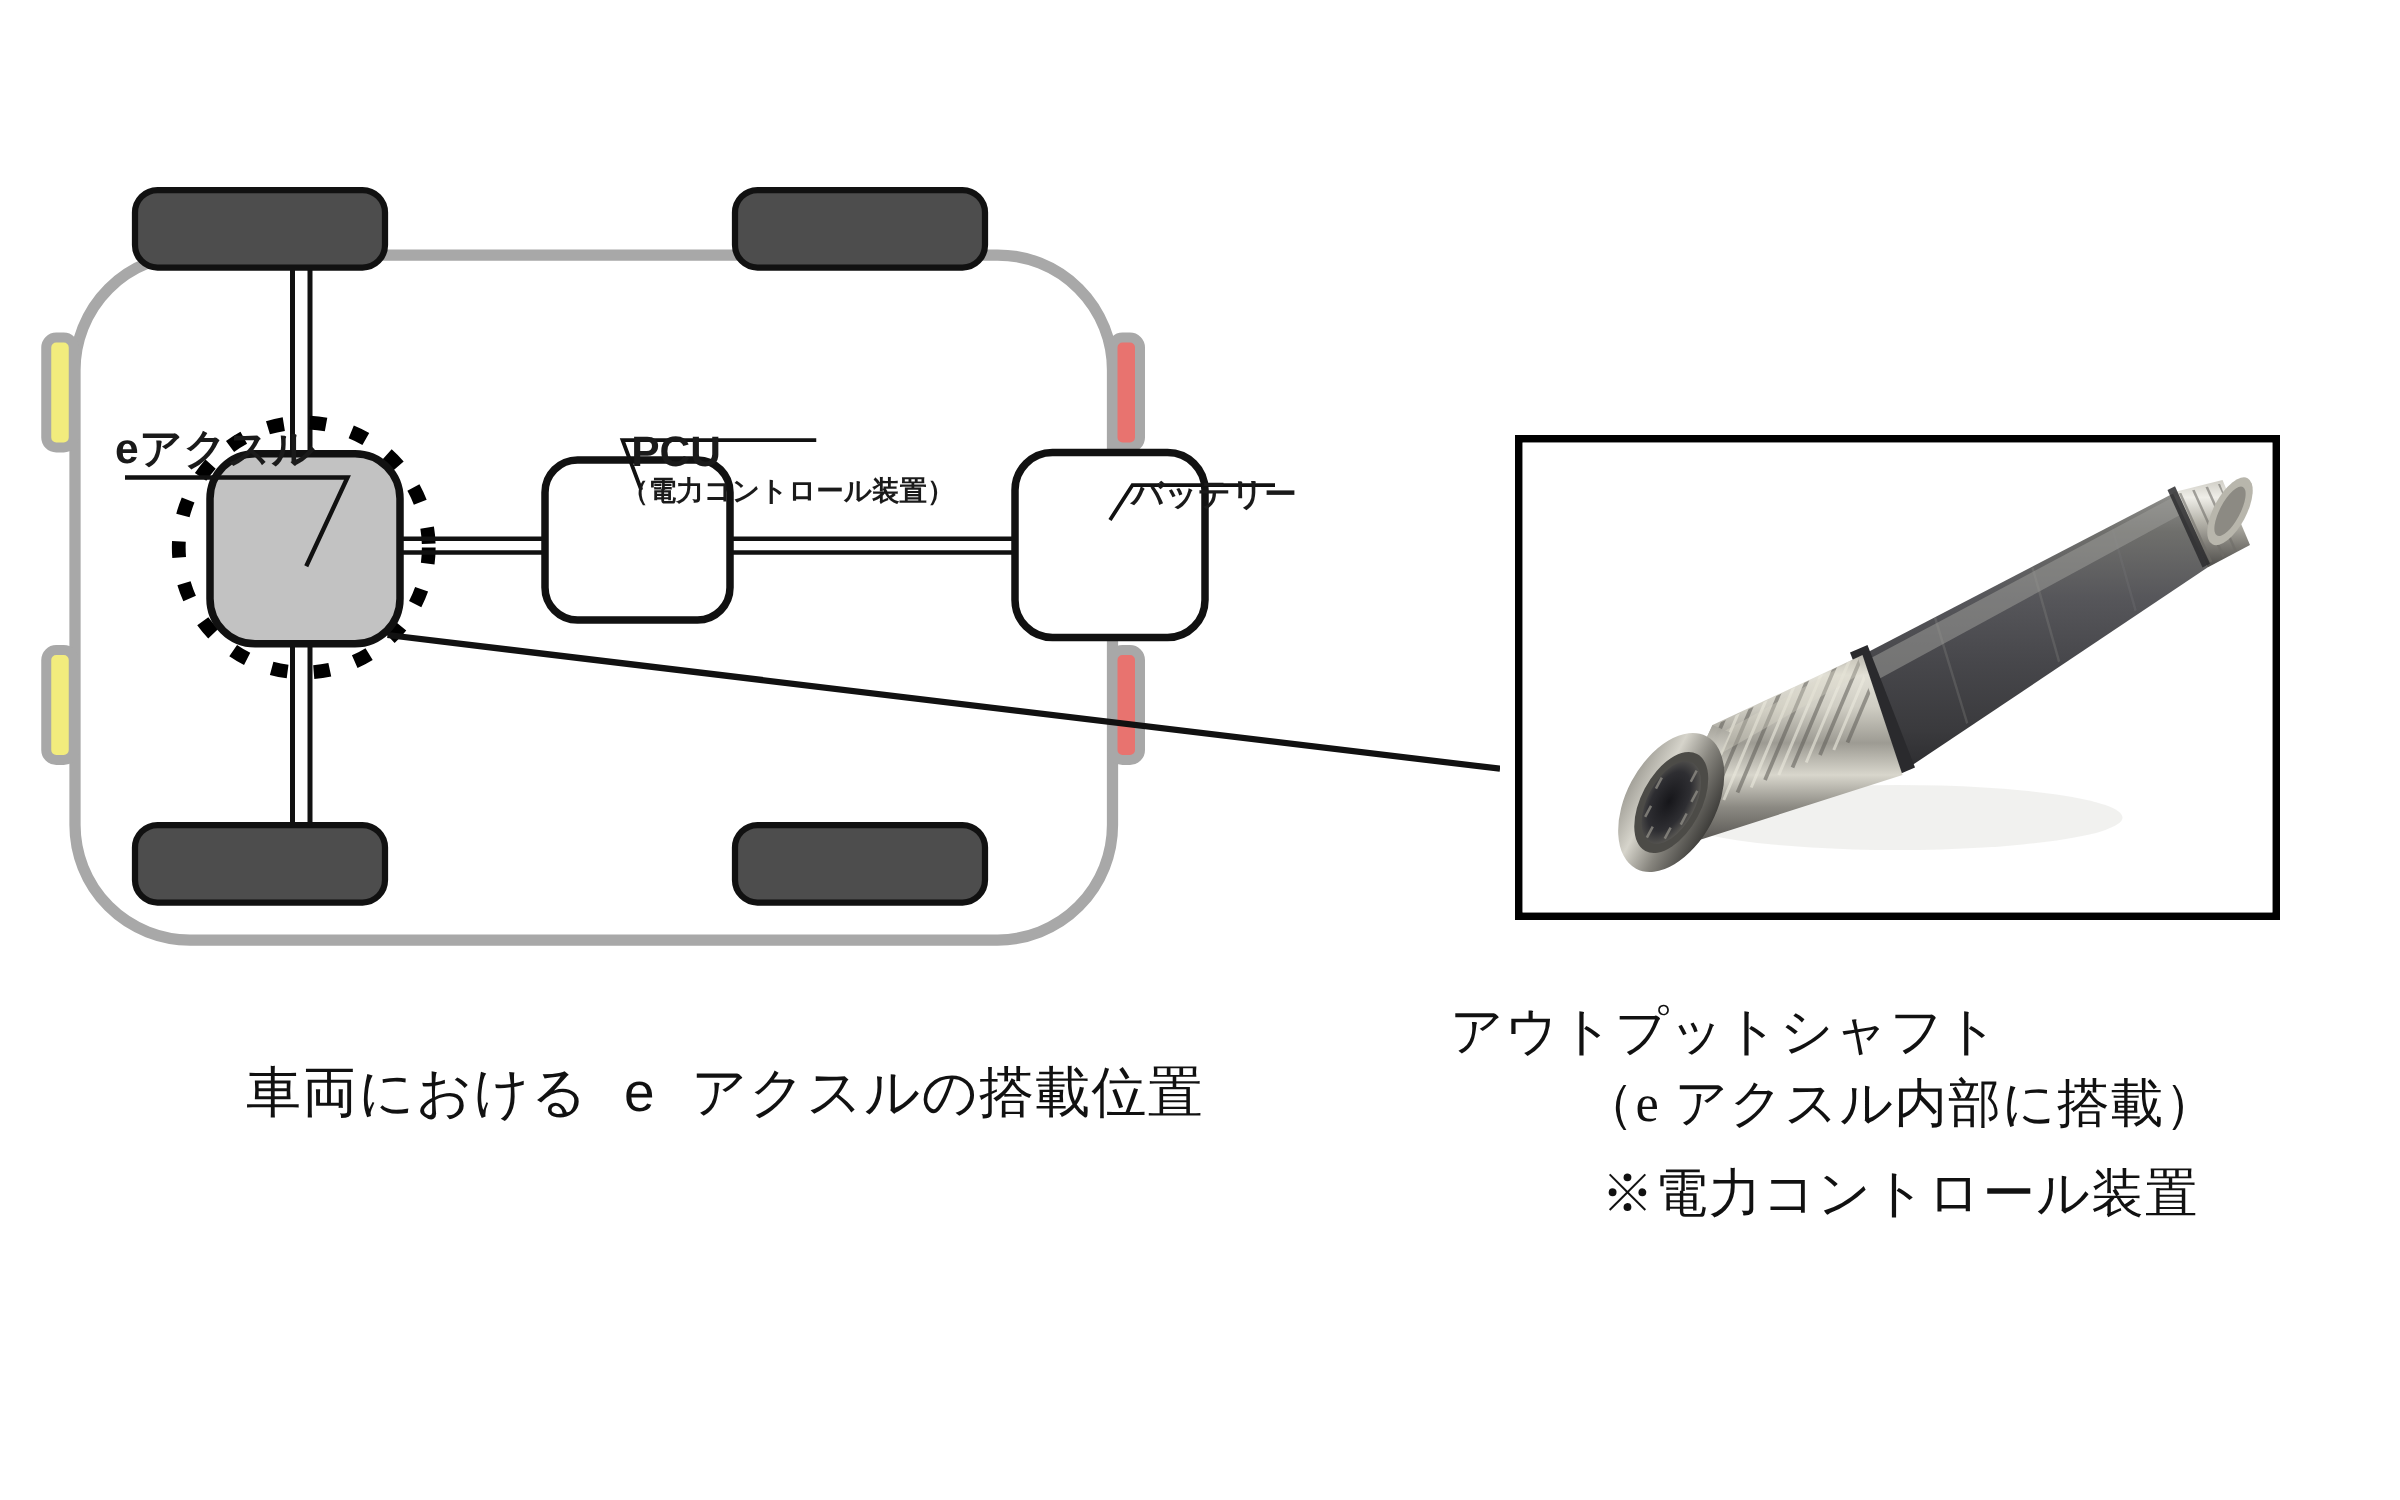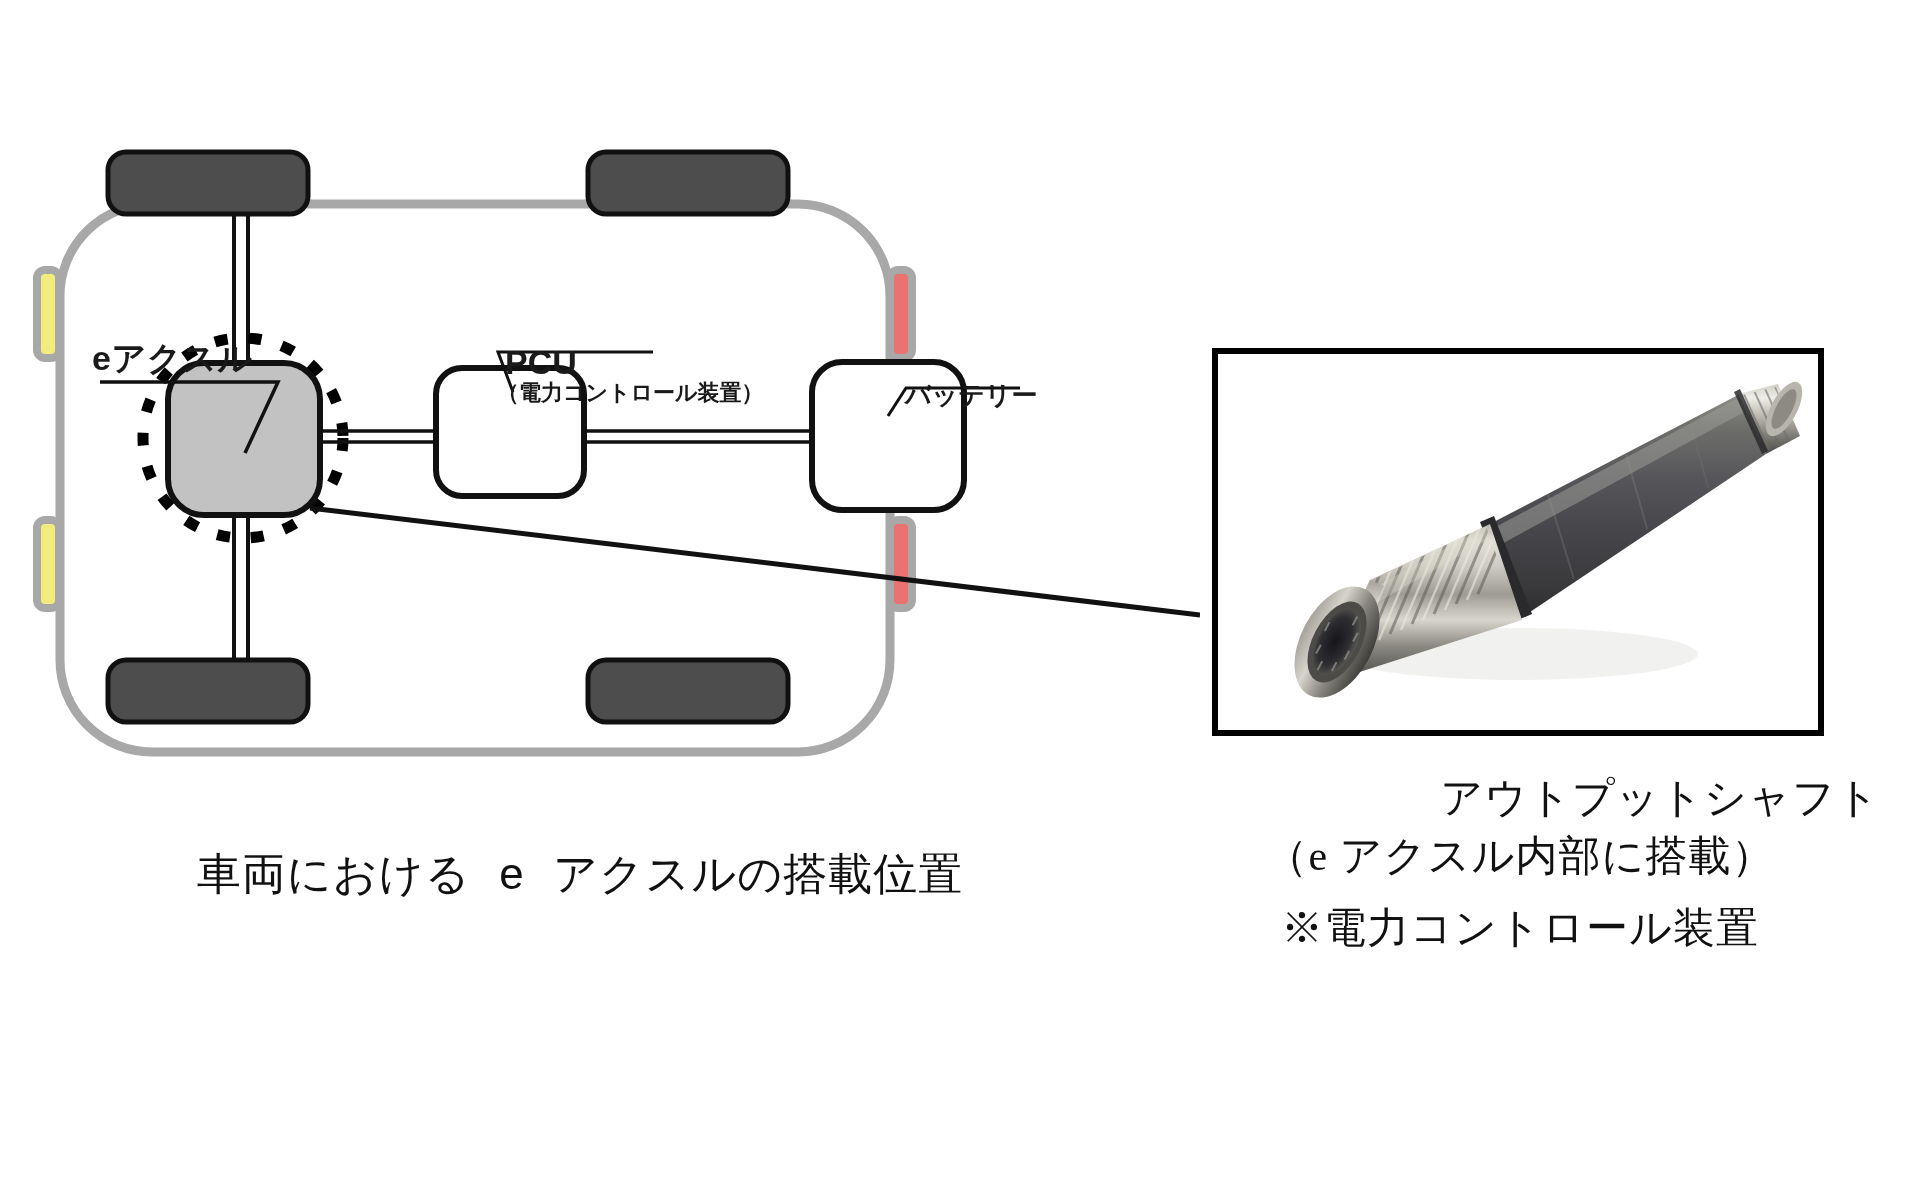--- a/index.html
+++ b/index.html
@@ -71,21 +71,21 @@
     width: 720px;
     color: #111111;
     font-family: "Liberation Serif", serif;
   }
   .caption-right .line {
     font-size: 42px;
     line-height: 1.38;
     white-space: nowrap;
     letter-spacing: 1px;
   }
-  .caption-right .l1 { text-align: right; }
+  .caption-right .l1 { text-align: left; margin-top: 28px; }
   .caption-right .l2 { text-align: center; }
   .caption-right .l3 { text-align: center; padding-top: 14px; }
 
   
   .diag-label {
     position: absolute;
     color: #1a1a1a;
     font-family: "Liberation Sans", sans-serif;
     white-space: nowrap;
   }

